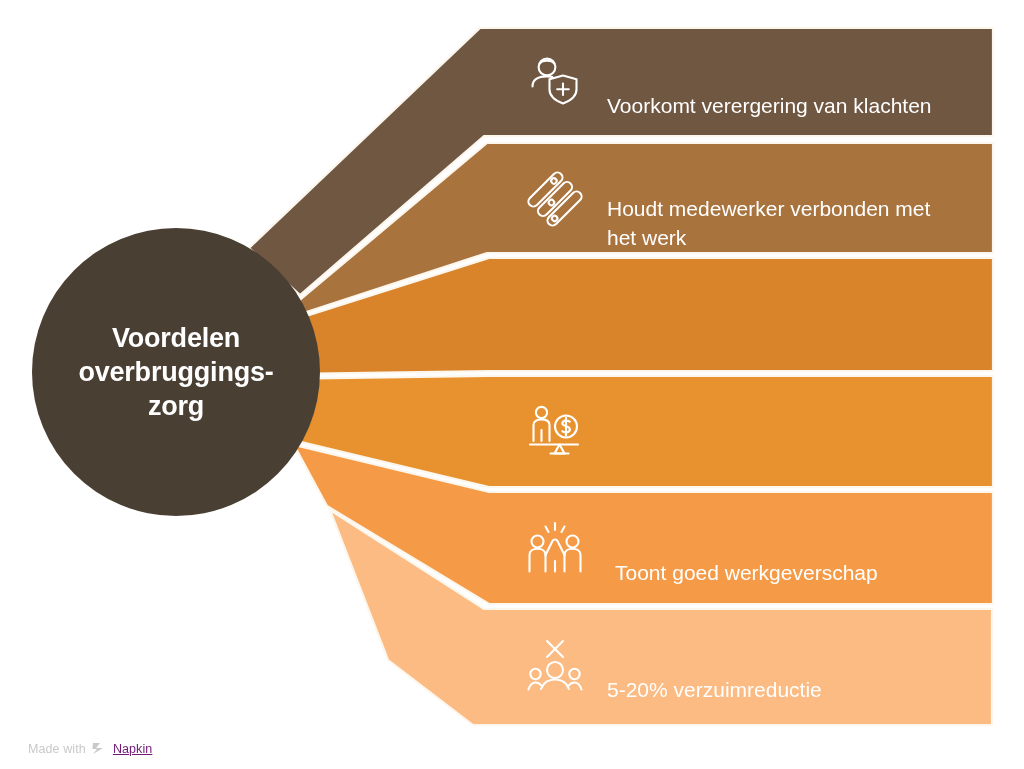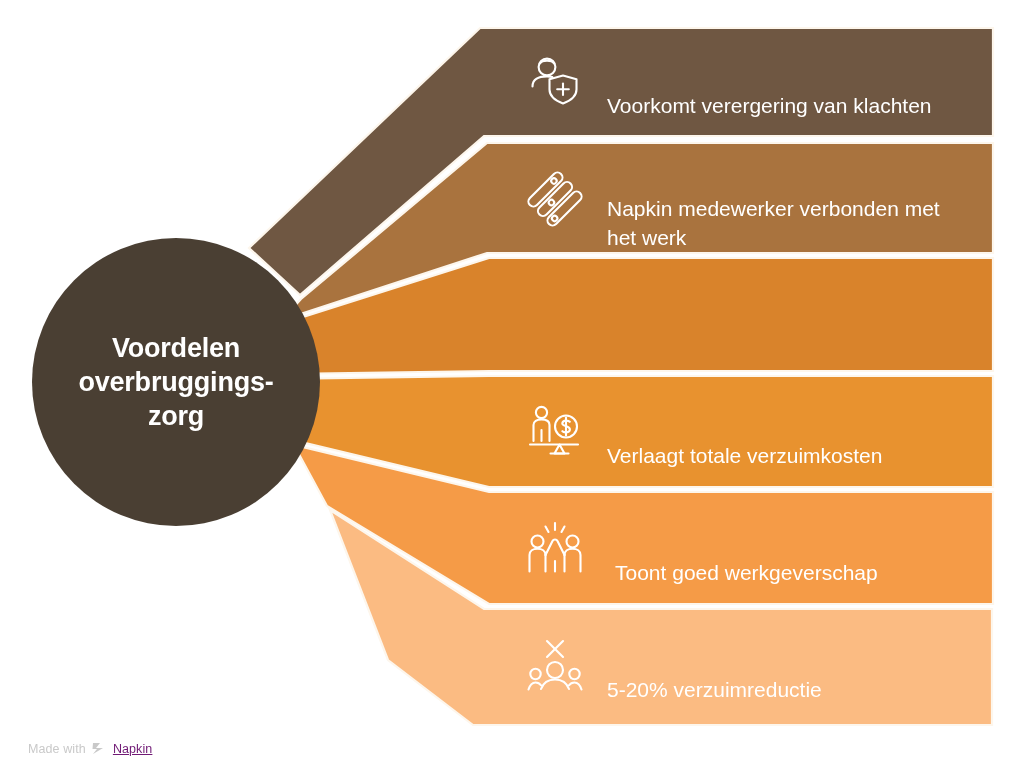--- a/index.html
+++ b/index.html
@@ -17,21 +17,21 @@
 
   
   #fan{
     position:absolute; left:0; top:0;
     width:1024px; height:769px;
   }
 
   
   .hub{
     position:absolute;
-    left:32px; top:238px;
+    left:32px; top:228px;
     width:288px; height:288px;
     border-radius:50%;
     display:flex; align-items:center; justify-content:center;
     z-index:4;
   }
   .hub-label{
     color:#ffffff;
     font-size:27px;
     font-weight:bold;
     line-height:1.26;
@@ -122,39 +122,38 @@
         <g transform="rotate(-45 29 29)">
           <rect x="7" y="10.5" width="44" height="10" rx="5"></rect>
           <circle cx="41" cy="15.5" r="2.7"></circle>
           <rect x="7" y="24" width="44" height="10" rx="5"></rect>
           <circle cx="24" cy="29" r="2.7"></circle>
           <rect x="7" y="37.5" width="44" height="10" rx="5"></rect>
           <circle cx="15" cy="42.5" r="2.7"></circle>
         </g>
       </svg>
     </div>
-    <div class="row-text" style="color: rgb(255, 255, 255);">Napkin medewerker verbonden met het werk</div>
+    <div class="row-text" style="color: rgb(255, 255, 255);">Houdt medewerker verbonden met het werk</div>
   </div>
 
 
   <div class="row" style="left:524px; top:402px; width:430px; height:60px;">
     <div class="row-icon">
       <svg width="58" height="58" viewBox="0 0 58 58" fill="none" stroke="#fff" stroke-width="2.1" stroke-linecap="round" stroke-linejoin="round">
         <circle cx="15.5" cy="9.5" r="5.6"></circle>
         <path d="M7.5 38 L7.5 22 C7.5 18.4 10.8 16.4 15.5 16.4 C20.2 16.4 23.5 18.4 23.5 22 L23.5 38"></path>
         <line x1="15.5" y1="27" x2="15.5" y2="38"></line>
         <circle cx="40" cy="23.5" r="11"></circle>
         <path d="M43.8 18.8 C42.6 17.4 37 16.5 36.3 20.2 C35.7 23.6 44.3 22.6 43.9 26.6 C43.6 30.2 37.6 29.8 36.3 28.2"></path>
         <line x1="40" y1="14.5" x2="40" y2="32.5"></line>
         <line x1="4" y1="41.5" x2="52" y2="41.5"></line>
         <polygon points="28.5 50.5 33.5 41.5 38.5 50.5"></polygon>
         <line x1="24.5" y1="50.5" x2="42.5" y2="50.5"></line>
       </svg>
     </div>
-    <div class="row-text" style="color: rgb(255, 255, 255);">Verlaagt totale verzuimkosten</div>
   </div>
 
   <div class="row" style="left:524px; top:519px; width:430px; height:60px;gap:8px;">
     <div class="row-icon">
       <svg width="58" height="58" viewBox="0 0 58 58" fill="none" stroke="#fff" stroke-width="2.1" stroke-linecap="round" stroke-linejoin="round">
         <line x1="29" y1="3" x2="29" y2="10"></line>
         <line x1="19.5" y1="6.5" x2="22.5" y2="12"></line>
         <line x1="38.5" y1="6.5" x2="35.5" y2="12"></line>
         <circle cx="11.5" cy="21.5" r="6"></circle>
         <circle cx="46.5" cy="21.5" r="6"></circle>

